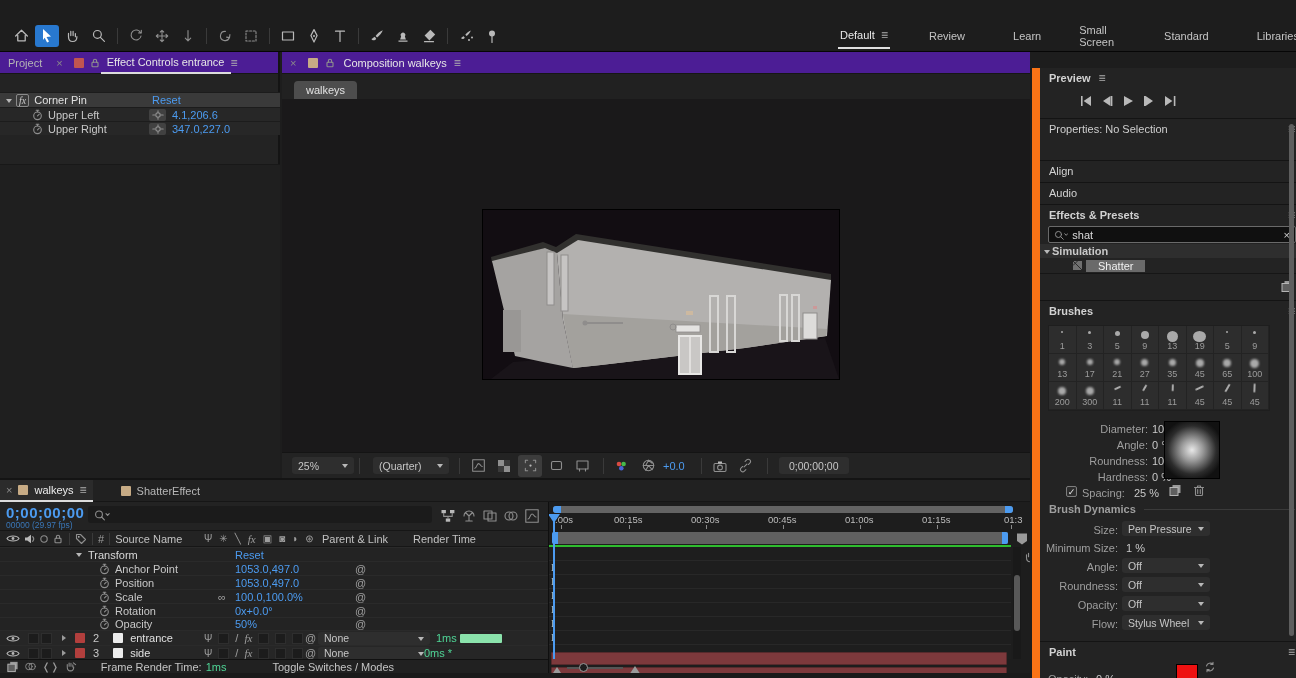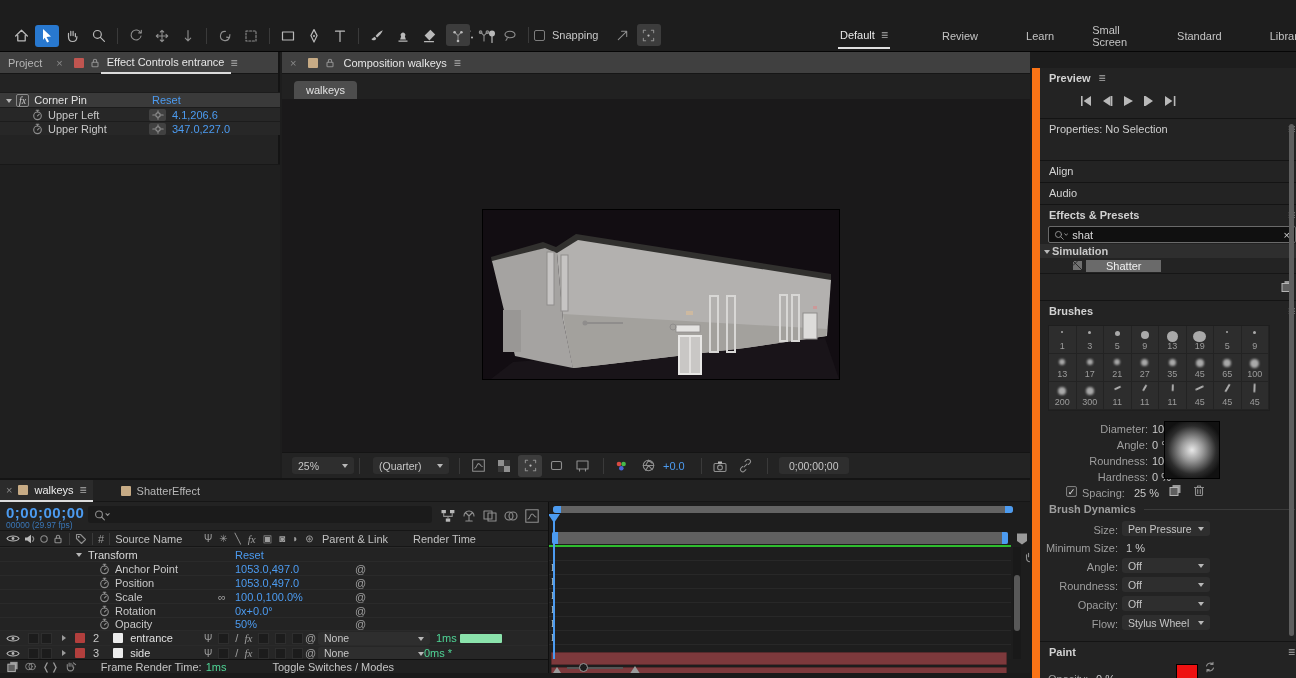--- a/index.html
+++ b/index.html
@@ -23,21 +23,21 @@
 .toolbar{position:absolute;left:0;top:20px;width:1296px;height:32px;background:#1d1d1d;border-bottom:1px solid #060606;display:flex;align-items:center;padding-left:8px}
 .tool{width:24px;height:22px;display:flex;align-items:center;justify-content:center;border-radius:3px;margin:0 1px}
 .tool.sel{background:var(--tool_selected_blue,#2878cf)}
 .tool.pressed{background:#3c3c3c}
 .ws{font-size:11px;color:#c4c4c4;margin-right:18px;padding:6px 2px 5px;position:relative}
 .ws.on{color:#e8e8e8;border-bottom:2px solid #e0e0e0}
 .panel{position:absolute;background:#232323}
 .hdr{height:20px;display:flex;align-items:center;padding:0 9px;color:#d2d2d2;font-weight:bold;font-size:11px;justify-content:space-between}
 .ham{color:#b0b0b0;font-weight:normal;font-size:12px}
 .sect{position:absolute;left:0;width:264px;background:#232323;border-top:1px solid #141414}
-.tabbar{height:22px;background:#404040;display:flex;align-items:center;border-bottom:1px solid #161616}
+.tabbar{height:22px;background:#4c1d95;display:flex;align-items:center;border-bottom:1px solid #161616}
 .chip{width:10px;height:10px;border-radius:1px;display:inline-block}
 .dd{display:flex;align-items:center;justify-content:space-between;background:#2e2e2e;border-radius:3px;padding:0 6px;height:17px;color:#c6c6c6;font-size:10.5px}
 .cb{width:11px;height:11px;border:1px solid #7d7d7d;background:#1a1a1a;border-radius:2px;display:inline-flex;align-items:center;justify-content:center;font-size:9px;color:#e8e8e8}
 .cb.ck{background:#2d2d2d}
 .bcell{width:27.5px;height:28px;background:#2d2d2d;border-right:1px solid #232323;border-bottom:1px solid #232323;display:flex;flex-direction:column;align-items:center;justify-content:space-between;padding:5px 0 2px}
 .bcell b{font-size:9px;color:#9c9c9c;font-weight:normal;line-height:9px}
 .bd{background:#a9a9a9;border-radius:50%}
 .soft{filter:blur(1.3px)}
 .lbl{color:#9e9e9e}
 .prow{position:absolute;left:0;width:280px;height:14px;background:#272727;border-top:1px solid #1c1c1c;display:flex;align-items:center}
@@ -325,54 +325,24 @@
         <svg width="16" height="16">
           <use href="#i-roto"></use>
         </svg>
       </span>
     <span class="tool">
         <svg width="16" height="16">
           <use href="#i-pin"></use>
         </svg>
       </span>
 
-    <div class="abs flex" style="left:445px;top:4px">
-      <span class="tool pressed">
-          <svg width="16" height="16">
-            <use href="#i-pinadv"></use>
-          </svg>
-        </span>
-      <span class="tool">
-          <svg width="16" height="16">
-            <use href="#i-pinhollow"></use>
-          </svg>
-        </span>
-      <span class="tool">
-          <svg width="16" height="16">
-            <use href="#i-lasso"></use>
-          </svg>
-        </span>
-      <i class="vd"></i>
-      <span class="cb"></span>
-      <span style="margin-left:7px;color:#c8c8c8">Snapping</span>
-      <span class="tool" style="margin-left:12px">
-          <svg width="15" height="15">
-            <use href="#i-arrne"></use>
-          </svg>
-        </span>
-      <span class="tool pressed">
-          <svg width="15" height="15">
-            <use href="#i-snapb"></use>
-          </svg>
-        </span>
-    </div>
 
     <div class="abs flex" style="left:838px;top:0;height:31px">
       <span class="ws on"><span>Default</span>&nbsp;&nbsp;<span class="ham">≡</span></span>
-      <span class="ws" style="margin-left:32px">Review</span>
+      <span class="ws" style="margin-left:19px">Review</span>
       <span class="ws" style="margin-left:26px">Learn</span>
       <span class="ws" style="margin-left:16px">Small Screen</span>
       <span class="ws" style="margin-left:28px">Standard</span>
       <span class="ws" style="margin-left:26px">Libraries</span>
 
     </div>
   </div>
 
   <div class="panel" style="left:0;top:52px;width:280px;height:426px;border-right:2px solid #141414">
     <div class="tabbar">
@@ -605,21 +575,21 @@
       </div>
       <div class="flex" style="height:14px;background:#2e2e2e;padding-left:4px">
         <i class="cv" style="margin-right:2px"></i>
         <span style="font-weight:bold">Simulation</span>
       </div>
       <div class="flex" style="height:15px;padding-left:32px">
         <svg width="11" height="11" viewBox="0 0 11 11" style="margin-right:3px">
             <rect x="1" y="1" width="9" height="9" fill="#6f6f6f"></rect>
             <path d="M1 1l9 9M5.5 1L1 5.5" stroke="#2a2a2a" stroke-width="1"></path>
           </svg>
-        <span style="background:#6a6a6a;color:#f0f0f0;padding:0 20px">Shatter</span>
+        <span style="background:#6a6a6a;color:#f0f0f0;padding:0 12px">Shatter</span>
       </div>
       <div class="flex" style="height:24px;border-top:1px solid #161616;justify-content:flex-end;padding-right:10px">
         <span>
             <svg width="14" height="14">
               <use href="#i-newsq"></use>
             </svg>
           </span>
       </div>
     </div>
 
@@ -1013,20 +983,36 @@
       <span class="green abs" style="left:424px">0ms *</span>
     </div>
 
     <div class="abs" style="left:548px;top:22px;width:482px;height:171px;background:#1d1d1d;border-left:1px solid #0f0f0f;overflow:hidden">
 
       <div class="abs" style="top:4px;left:4px;width:460px;height:7px;background:#636363;border-radius:3px">
         <span class="abs" style="left:0;top:0;width:8px;height:7px;background:var(--accent_blue,#4c9bf0);border-radius:3px 0 0 3px"></span>
         <span class="abs" style="right:0;top:0;width:8px;height:7px;background:var(--accent_blue,#4c9bf0);border-radius:0 3px 3px 0"></span>
       </div>
 
+      <div class="abs" style="top:12px;left:0;width:482px;height:16px">
+        <span class="ticklbl" style="left:6px">:00s</span>
+        <span class="ticklbl" style="left:65px">00:15s</span>
+        <span class="ticklbl" style="left:142px">00:30s</span>
+        <span class="ticklbl" style="left:219px">00:45s</span>
+        <span class="ticklbl" style="left:296px">01:00s</span>
+        <span class="ticklbl" style="left:373px">01:15s</span>
+        <span class="ticklbl" style="left:455px">01:3</span>
+        <span class="abs" style="left:12px;top:11px;width:1px;height:4px;background:#8a8a8a"></span>
+        <span class="abs" style="left:80px;top:11px;width:1px;height:4px;background:#8a8a8a"></span>
+        <span class="abs" style="left:157px;top:11px;width:1px;height:4px;background:#8a8a8a"></span>
+        <span class="abs" style="left:234px;top:11px;width:1px;height:4px;background:#8a8a8a"></span>
+        <span class="abs" style="left:311px;top:11px;width:1px;height:4px;background:#8a8a8a"></span>
+        <span class="abs" style="left:388px;top:11px;width:1px;height:4px;background:#8a8a8a"></span>
+        <span class="abs" style="left:462px;top:11px;width:1px;height:4px;background:#8a8a8a"></span>
+      </div>
 
       <div class="abs" style="top:30px;left:3px;width:456px;height:12px;background:#606060;border-radius:2px">
         <span class="abs" style="left:0;top:0;width:6px;height:12px;background:var(--accent_blue,#4c9bf0);border-radius:2px 0 0 2px"></span>
         <span class="abs" style="right:0;top:0;width:6px;height:12px;background:var(--accent_blue,#4c9bf0);border-radius:0 2px 2px 0"></span>
       </div>
       <span class="abs" style="top:30px;left:466px">
           <svg width="14" height="14">
             <use href="#i-shield"></use>
           </svg>
         </span>

